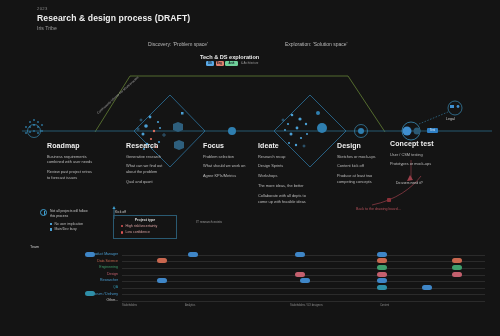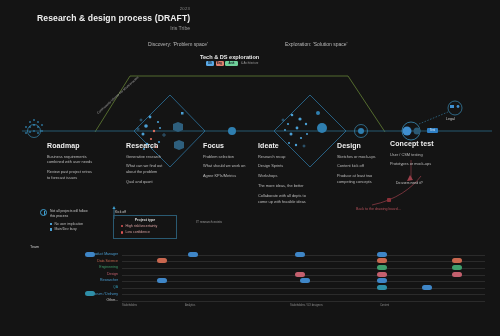--- a/index.html
+++ b/index.html
@@ -5,21 +5,21 @@
   * { box-sizing: border-box; margin: 0; padding: 0; }
   html, body {
     width: 500px; height: 336px;
     background: #141414;
     font-family: "Liberation Sans", sans-serif;
     overflow: hidden;
   }
   #root { position: relative; width: 500px; height: 336px; }
 
   
-  .hdr { position: absolute; left: 37px; top: 6px; text-align: right; }
+  .hdr { position: absolute; left: 37px; top: 6px; }
   .hdr .year { font-size: 4.2px; color: #8a8a8a; letter-spacing: .3px; }
   .hdr .title { font-size: 8.6px; font-weight: bold; color: #efefef; margin-top: 1.5px; letter-spacing: .1px; }
   .hdr .author { font-size: 5.2px; color: #9b9b9b; margin-top: 2px; }
 
   
   .phase { position: absolute; font-size: 5px; color: #b9b9b9; }
   .phase.disc { left: 148px; top: 41px; }
   .phase.expl { left: 285px; top: 41px; }
   .techlbl { position: absolute; left: 200px; top: 54px; font-size: 5.6px; font-weight: bold; color: #e9e9e9; }
   .techbadges { position: absolute; left: 206px; top: 61px; display: flex; align-items: center; gap: 1.5px; }

